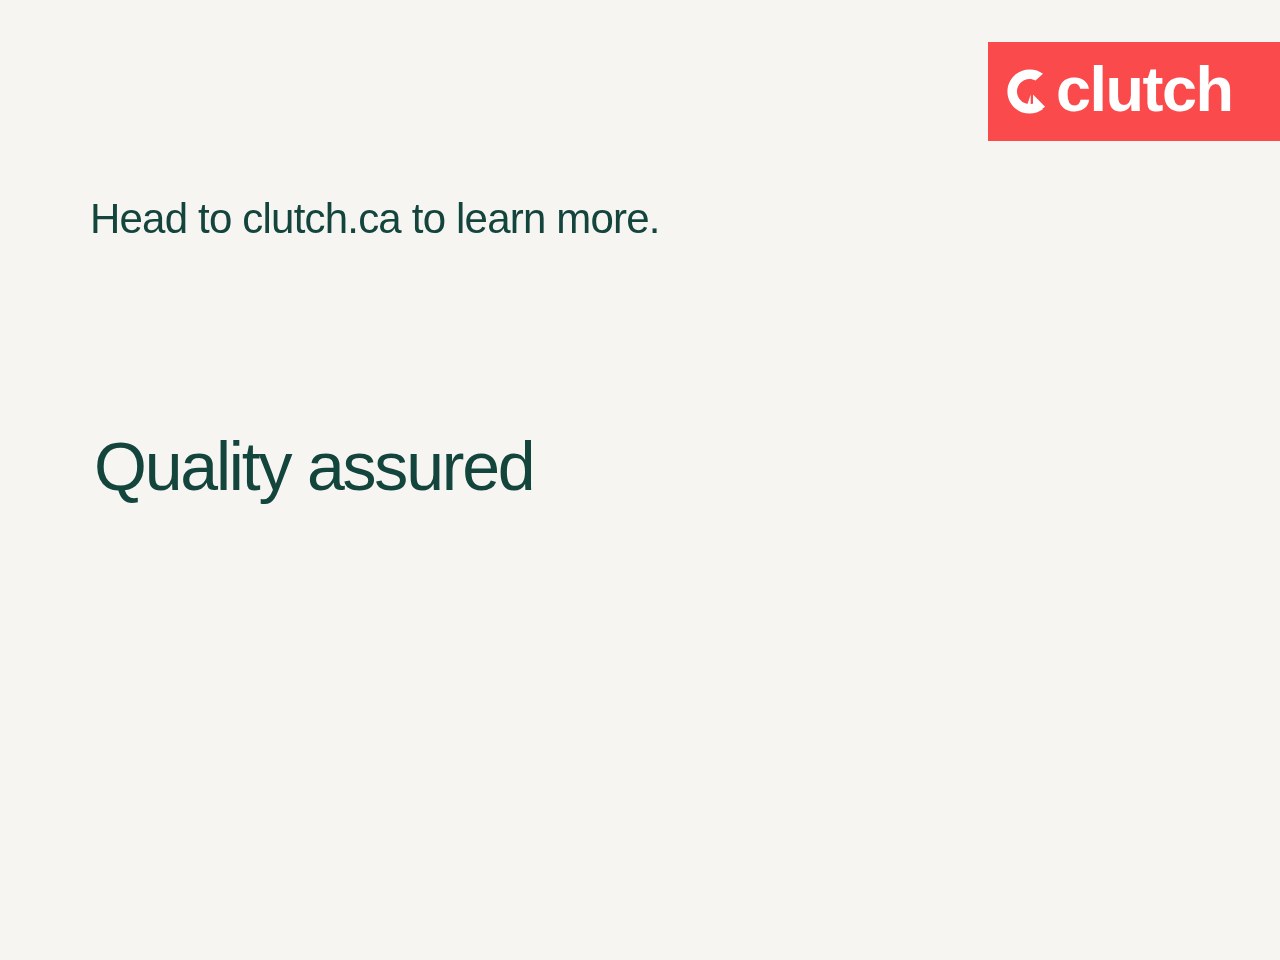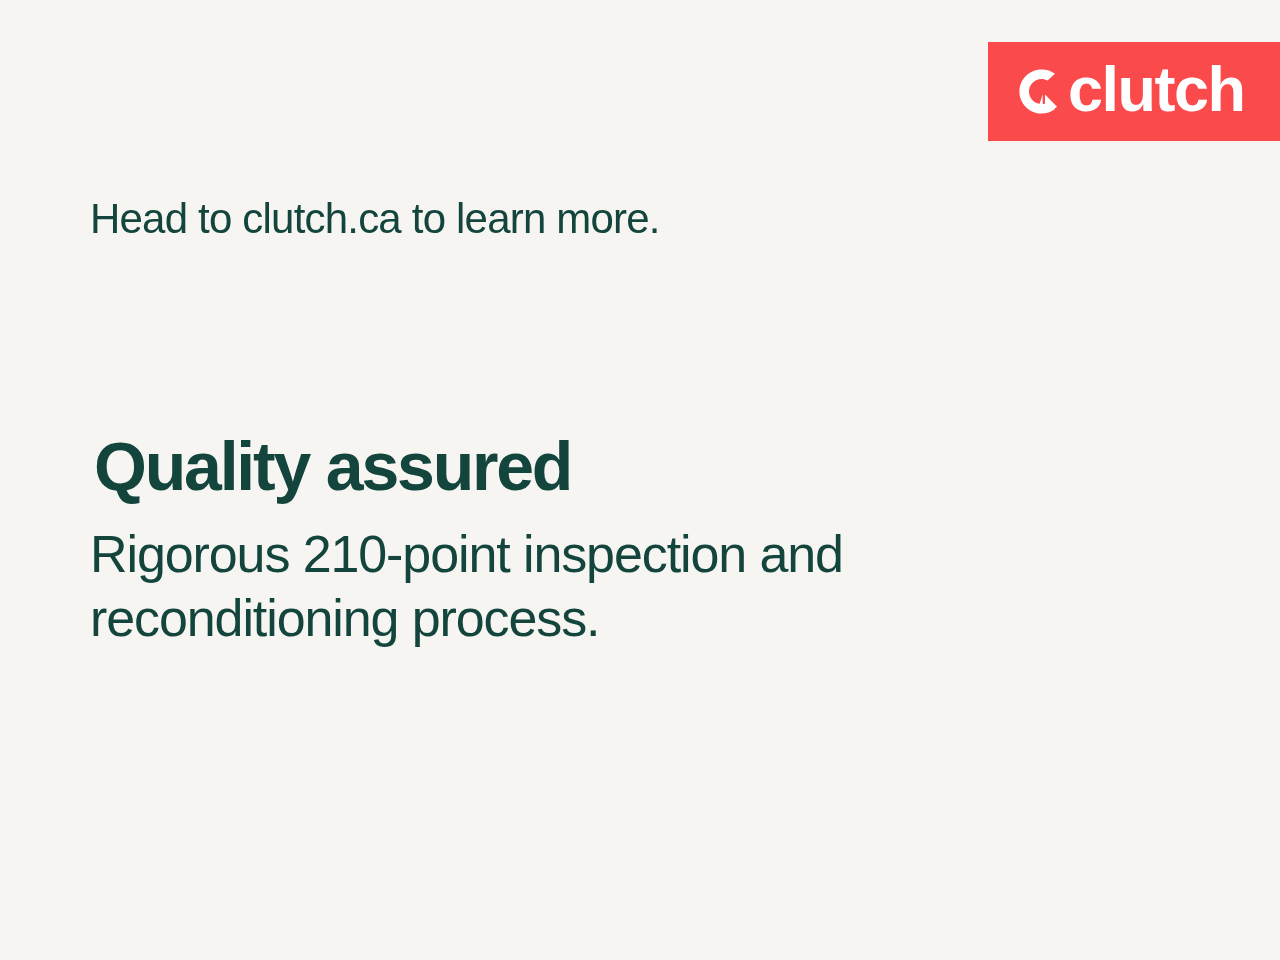--- a/index.html
+++ b/index.html
@@ -26,21 +26,21 @@
   .logo-block {
     position: absolute;
     left: 988px;
     top: 42px;
     width: 292px;
     height: 99px;
     background: #fb4a4c;
     display: flex;
     align-items: center;
     box-sizing: border-box;
-    padding-left: 30px;
+    padding-left: 18px;
     overflow: hidden;
   }
   .logo-mark {
     width: 47px;
     height: 47px;
     flex: none;
     display: block;
   }
   .logo-word {
     color: #ffffff;
@@ -72,21 +72,21 @@
   .message {
     position: absolute;
     left: 90px;
     top: 432px;
     width: 900px;
   }
   .headline {
     color: #14453d;
     font-family: "Liberation Sans", sans-serif;
     font-size: 68px;
-    font-weight: 700;
+    font-weight: 400;
     letter-spacing: -2.2px;
     line-height: 1.0;
     margin: 0 0 22px 4px;
     white-space: nowrap;
   }
   .subline {
     color: #14453d;
     font-family: "Liberation Sans", sans-serif;
     font-size: 52px;
     font-weight: 400;
@@ -107,16 +107,15 @@
       <path fill="#ffffff" d="M52.5 56.5 40.5 92.5a46.6 46.6 0 0 0 12 1.6V56.5z"></path>
       <path fill="#ffffff" d="M57.5 56.5v37.4a46.6 46.6 0 0 0 25.6-11.3L57.5 56.5z"></path>
     </svg>
     <div class="logo-word">clutch</div>
   </div>
 
   <div class="lead-line">Head to clutch.ca to learn more.</div>
 
   <div class="message">
     <h1 class="headline">Quality assured</h1>
-    <p class="subline">Rigorous 210-point inspection and reconditioning process.</p>
   </div>
 
 </div>
 
 </body></html>

